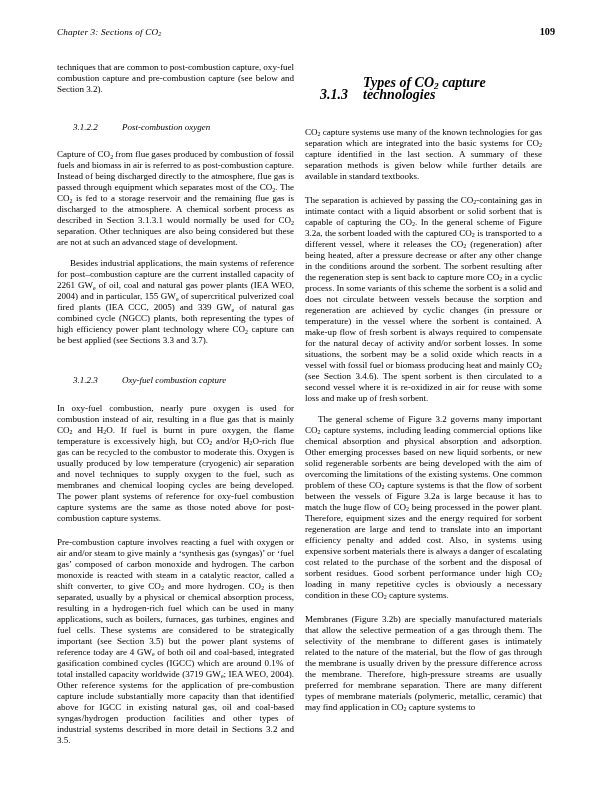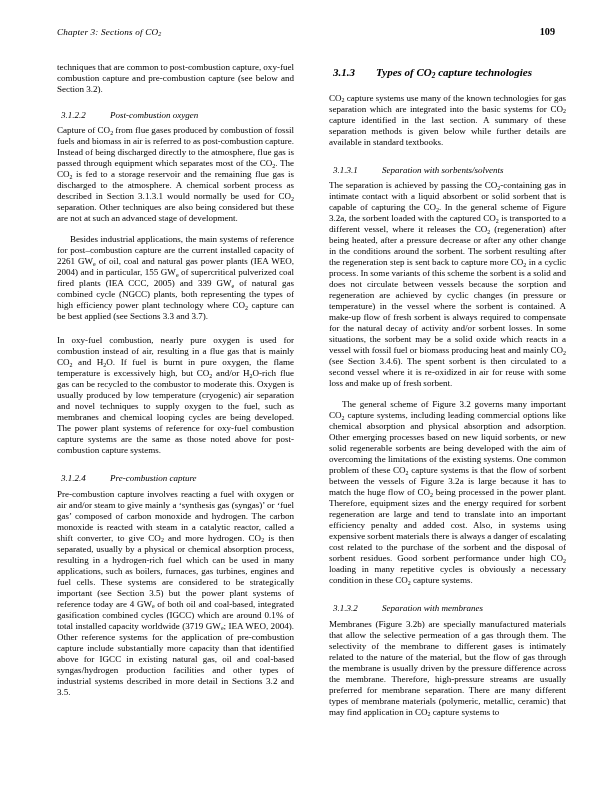--- a/index.html
+++ b/index.html
@@ -42,52 +42,53 @@
     font-size: 10.2px;
   }
   
   .columns {
     position: absolute;
     left: 57px;
     top: 62px;
     width: 497px;
     height: 700px;
     display: flex;
-    gap: 35px;
+    gap: 11px;
   }
   .col {
     width: 237px;
     flex: 0 0 237px;
   }
   
   p.body {
     margin: 0;
     font-size: 9.05px;
     line-height: 11.0px;
     text-align: justify;
     text-justify: inter-word;
     -webkit-hyphens: none;
     hyphens: none;
     word-spacing: -0.1px;
   }
   p.body.indent {
     text-indent: 13px;
   }
   h3.sec {
-    margin: 4px;
+    margin: 15px;
     font-style: italic;
     font-weight: bold;
-    font-size: 11px;
+    font-size: 14px;
     line-height: 12px;
     display: flex;
     gap: 0;
+    align-items: flex-end;
   }
   h3.sec .num { display: inline-block; width: 43px; flex: 0 0 43px; }
   h4.subsec {
-    margin: 4px;
+    margin: 16px;
     font-style: italic;
     font-weight: normal;
     font-size: 9.0px;
     line-height: 11.4px;
     display: flex;
     gap: 0;
   }
   h4.subsec .num { display: inline-block; width: 49px; flex: 0 0 49px; }
   .gap-sm { height: 10px; }
   .gap-md { height: 11px; }
@@ -121,54 +122,46 @@
       <h4 class="subsec">
         <span class="num">3.1.2.2</span>
         <span>Post-combustion oxygen</span>
       </h4>
       <p class="body">Capture of CO<sub>2</sub> from flue gases produced by combustion of fossil fuels and biomass in air is referred to as post-combustion capture. Instead of being discharged directly to the atmosphere, flue gas is passed through equipment which separates most of the CO<sub>2</sub>. The CO<sub>2</sub> is fed to a storage reservoir and the remaining flue gas is discharged to the atmosphere. A chemical sorbent process as described in Section 3.1.3.1 would normally be used for CO<sub>2</sub> separation. Other techniques are also being considered but these are not at such an advanced stage of development.</p>
       <div class="gap-sm"></div>
       <p class="body indent">Besides industrial applications, the main systems of reference for post–combustion capture are the current installed capacity of 2261 GW<sub>e</sub> of oil, coal and natural gas power plants (IEA WEO, 2004) and in particular, 155 GW<sub>e</sub> of supercritical pulverized coal fired plants (IEA CCC, 2005) and 339 GW<sub>e</sub> of natural gas combined cycle (NGCC) plants, both representing the types of high efficiency power plant technology where CO<sub>2</sub> capture can be best applied (see Sections 3.3 and 3.7).</p>
 
       <div class="gap-lg"></div>
 
+      <h4 class="subsec">
+        <span class="num">3.1.2.3</span>
+        <span>Oxy-fuel combustion capture</span>
+      </h4>
       <p class="body">In oxy-fuel combustion, nearly pure oxygen is used for combustion instead of air, resulting in a flue gas that is mainly CO<sub>2</sub> and H<sub>2</sub>O. If fuel is burnt in pure oxygen, the flame temperature is excessively high, but CO<sub>2</sub> and/or H<sub>2</sub>O-rich flue gas can be recycled to the combustor to moderate this. Oxygen is usually produced by low temperature (cryogenic) air separation and novel techniques to supply oxygen to the fuel, such as membranes and chemical looping cycles are being developed. The power plant systems of reference for oxy-fuel combustion capture systems are the same as those noted above for post-combustion capture systems.</p>
 
       <div class="gap-lg"></div>
 
-      <h4 class="subsec">
-        <span class="num">3.1.2.4</span>
-        <span>Pre-combustion capture</span>
-      </h4>
       <p class="body">Pre-combustion capture involves reacting a fuel with oxygen or air and/or steam to give mainly a ‘synthesis gas (syngas)’ or ‘fuel gas’ composed of carbon monoxide and hydrogen. The carbon monoxide is reacted with steam in a catalytic reactor, called a shift converter, to give CO<sub>2</sub> and more hydrogen. CO<sub>2</sub> is then separated, usually by a physical or chemical absorption process, resulting in a hydrogen-rich fuel which can be used in many applications, such as boilers, furnaces, gas turbines, engines and fuel cells. These systems are considered to be strategically important (see Section 3.5) but the power plant systems of reference today are 4 GW<sub>e</sub> of both oil and coal-based, integrated gasification combined cycles (IGCC) which are around 0.1% of total installed capacity worldwide (3719 GW<sub>e</sub>; IEA WEO, 2004). Other reference systems for the application of pre-combustion capture include substantially more capacity than that identified above for IGCC in existing natural gas, oil and coal-based syngas/hydrogen production facilities and other types of industrial systems described in more detail in Sections 3.2 and 3.5.</p>
 
     </div>
 
     <div class="col">
 
       <h3 class="sec">
         <span class="num">3.1.3</span>
         <span>Types of CO<sub>2</sub> capture technologies</span>
       </h3>
       <div class="gap-md"></div>
       <p class="body">CO<sub>2</sub> capture systems use many of the known technologies for gas separation which are integrated into the basic systems for CO<sub>2</sub> capture identified in the last section. A summary of these separation methods is given below while further details are available in standard textbooks.</p>
 
       <div class="gap-lg"></div>
 
-      <h4 class="subsec">
-        <span class="num">3.1.3.1</span>
-        <span>Separation with sorbents/solvents</span>
-      </h4>
       <p class="body">The separation is achieved by passing the CO<sub>2</sub>-containing gas in intimate contact with a liquid absorbent or solid sorbent that is capable of capturing the CO<sub>2</sub>. In the general scheme of Figure 3.2a, the sorbent loaded with the captured CO<sub>2</sub> is transported to a different vessel, where it releases the CO<sub>2</sub> (regeneration) after being heated, after a pressure decrease or after any other change in the conditions around the sorbent. The sorbent resulting after the regeneration step is sent back to capture more CO<sub>2</sub> in a cyclic process. In some variants of this scheme the sorbent is a solid and does not circulate between vessels because the sorption and regeneration are achieved by cyclic changes (in pressure or temperature) in the vessel where the sorbent is contained. A make-up flow of fresh sorbent is always required to compensate for the natural decay of activity and/or sorbent losses. In some situations, the sorbent may be a solid oxide which reacts in a vessel with fossil fuel or biomass producing heat and mainly CO<sub>2</sub> (see Section 3.4.6). The spent sorbent is then circulated to a second vessel where it is re-oxidized in air for reuse with some loss and make up of fresh sorbent.</p>
       <div class="gap-sm"></div>
       <p class="body indent">The general scheme of Figure 3.2 governs many important CO<sub>2</sub> capture systems, including leading commercial options like chemical absorption and physical absorption and adsorption. Other emerging processes based on new liquid sorbents, or new solid regenerable sorbents are being developed with the aim of overcoming the limitations of the existing systems. One common problem of these CO<sub>2</sub> capture systems is that the flow of sorbent between the vessels of Figure 3.2a is large because it has to match the huge flow of CO<sub>2</sub> being processed in the power plant. Therefore, equipment sizes and the energy required for sorbent regeneration are large and tend to translate into an important efficiency penalty and added cost. Also, in systems using expensive sorbent materials there is always a danger of escalating cost related to the purchase of the sorbent and the disposal of sorbent residues. Good sorbent performance under high CO<sub>2</sub> loading in many repetitive cycles is obviously a necessary condition in these CO<sub>2</sub> capture systems.</p>
 
       <div class="gap-lg"></div>
 
-      <h4 class="subsec">
-        <span class="num">3.1.3.2</span>
-        <span>Separation with membranes</span>
-      </h4>
       <p class="body">Membranes (Figure 3.2b) are specially manufactured materials that allow the selective permeation of a gas through them. The selectivity of the membrane to different gases is intimately related to the nature of the material, but the flow of gas through the membrane is usually driven by the pressure difference across the membrane. Therefore, high-pressure streams are usually preferred for membrane separation. There are many different types of membrane materials (polymeric, metallic, ceramic) that may find application in CO<sub>2</sub> capture systems to</p>
 
     </div>
   </div>
 </div>
 
 </body></html>

